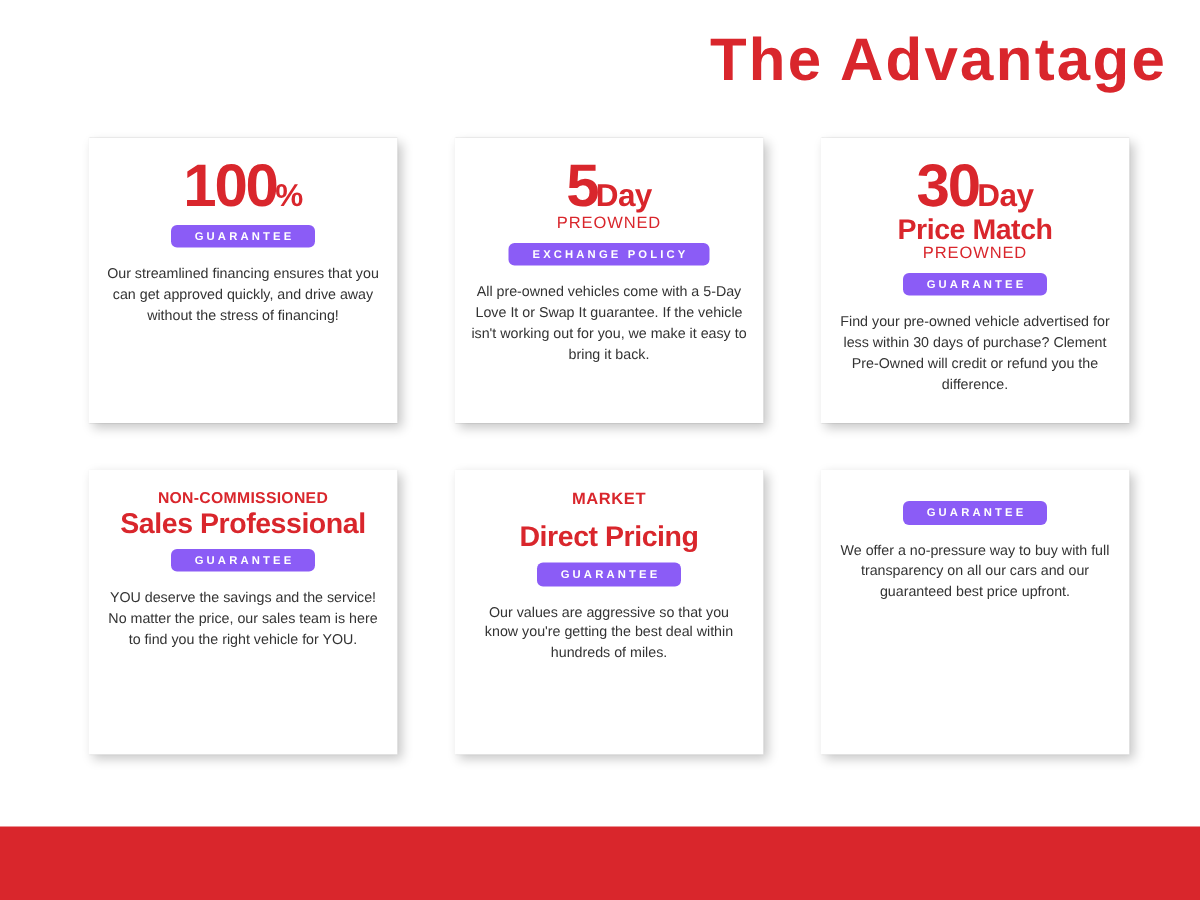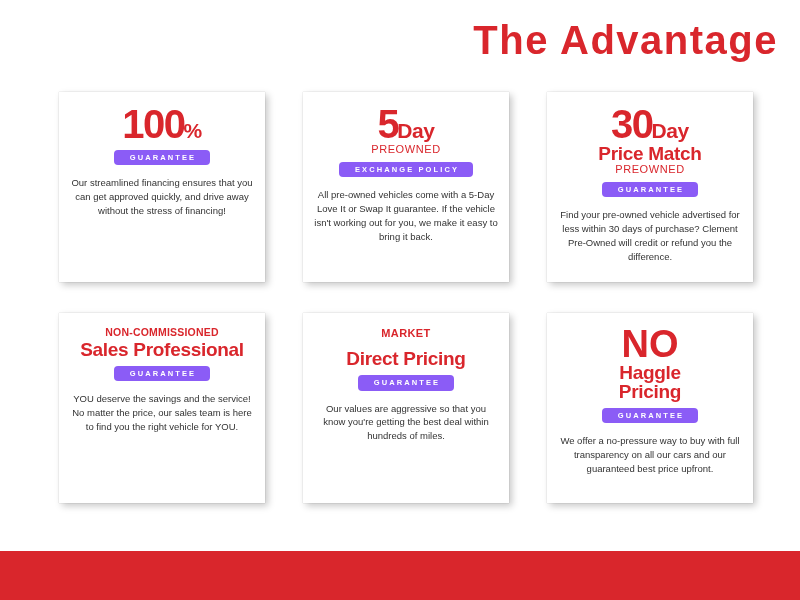--- a/index.html
+++ b/index.html
@@ -215,26 +215,20 @@
     <div class="card">
       <div class="headline">
         <div class="eyebrow">MARKET</div>
         <div class="subhead two-line" style="max-width:120px;margin-top:10px;">Direct Pricing</div>
       </div>
       <div class="badge">GUARANTEE</div>
       <div class="body-text">Our values are aggressive so that you know you're getting the best deal within hundreds of miles.</div>
     </div>
 
     <div class="card">
-      <div class="headline">
-        <div class="hero size-no">
-          <span class="big">NO</span>
-        </div>
-        <div class="subhead two-line" style="max-width:110px;">Haggle Pricing</div>
-      </div>
       <div class="badge">GUARANTEE</div>
       <div class="body-text">We offer a no-pressure way to buy with full transparency on all our cars and our guaranteed best price upfront.</div>
     </div>
 
   </div>
 
   <div class="footer-bar"></div>
 
 </div>
 

